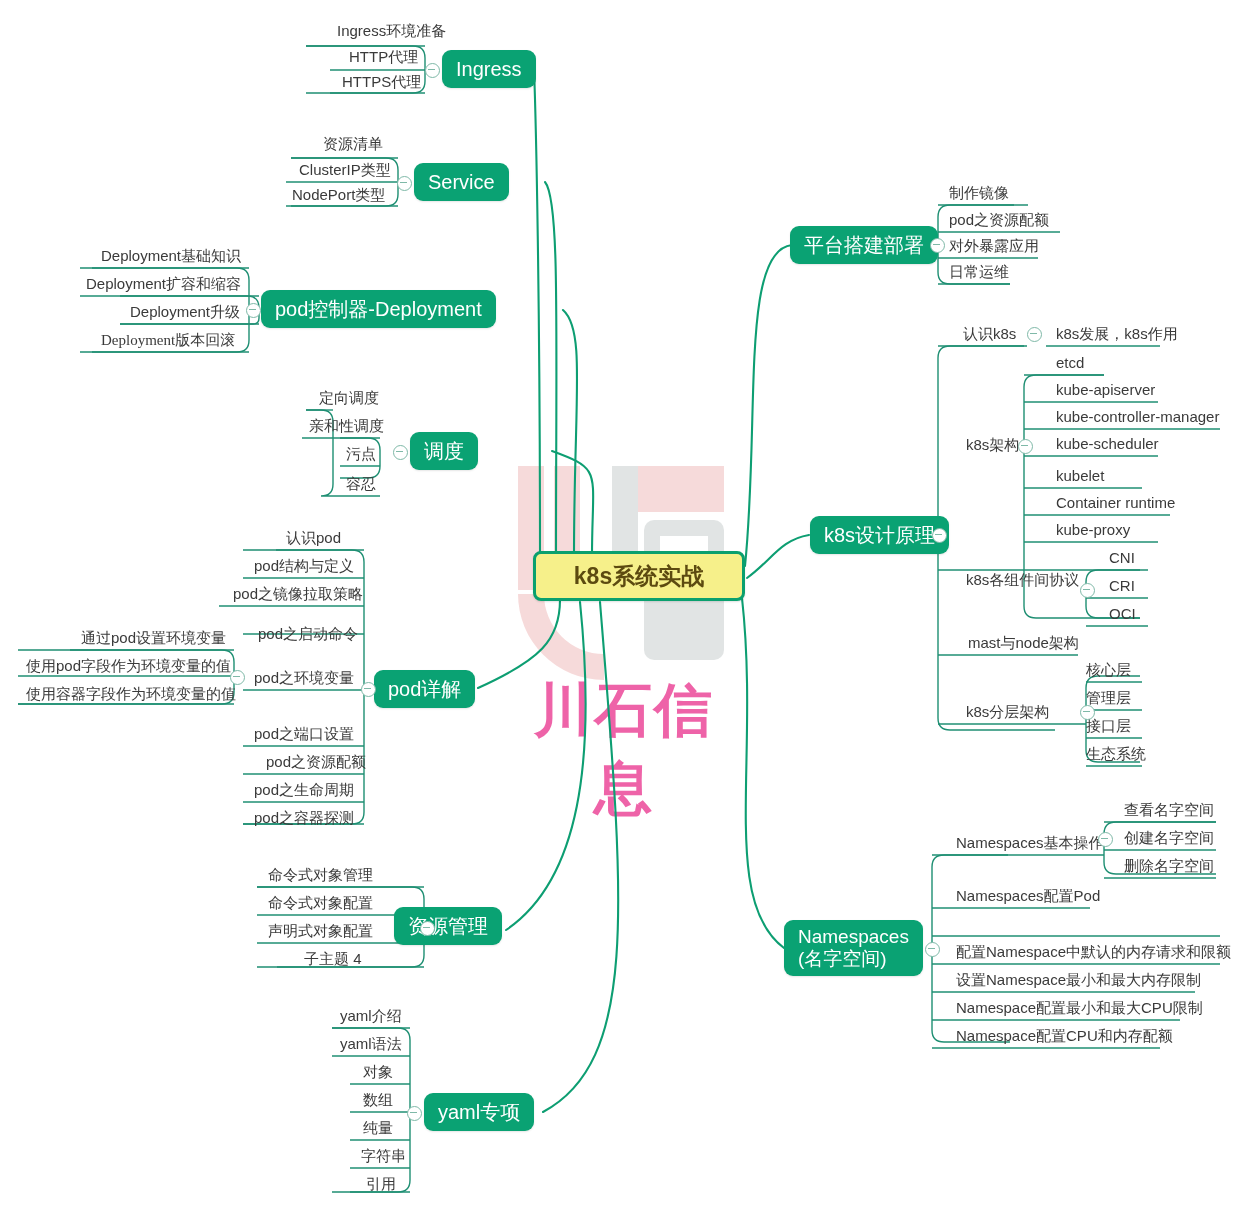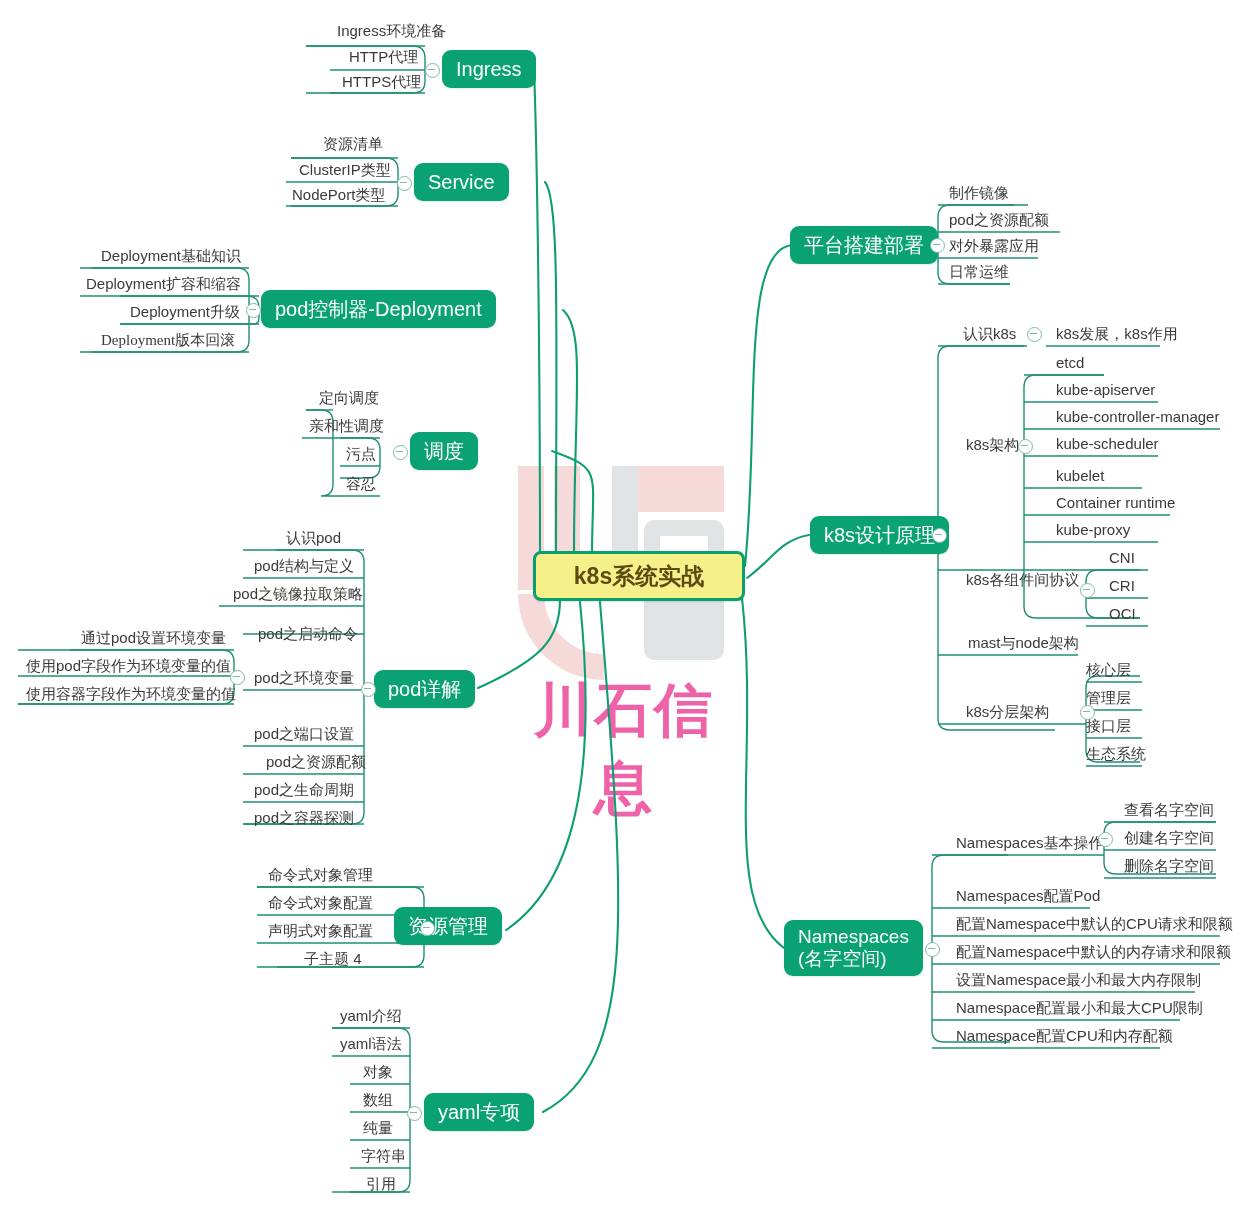--- a/index.html
+++ b/index.html
@@ -380,19 +380,18 @@
   <div class="node leaf" style="left:1080px;top:685px;">管理层</div>
   <div class="node leaf" style="left:1080px;top:713px;">接口层</div>
   <div class="node leaf" style="left:1080px;top:741px;">生态系统</div>
 
   <div class="node leaf" style="left:950px;top:830px;">Namespaces基本操作</div>
   <div class="node leaf" style="left:1118px;top:797px;">查看名字空间</div>
   <div class="node leaf" style="left:1118px;top:825px;">创建名字空间</div>
   <div class="node leaf" style="left:1118px;top:853px;">删除名字空间</div>
 
   <div class="node leaf" style="left:950px;top:883px;">Namespaces配置Pod</div>
-  <div class="node leaf" style="left:950px;top:911px;">配置Namespace中默认的CPU请求和限额</div>
   <div class="node leaf" style="left:950px;top:939px;">配置Namespace中默认的内存请求和限额</div>
   <div class="node leaf" style="left:950px;top:967px;">设置Namespace最小和最大内存限制</div>
   <div class="node leaf" style="left:950px;top:995px;">Namespace配置最小和最大CPU限制</div>
   <div class="node leaf" style="left:950px;top:1023px;">Namespace配置CPU和内存配额</div>
 
 </div>
 
 </body></html>

